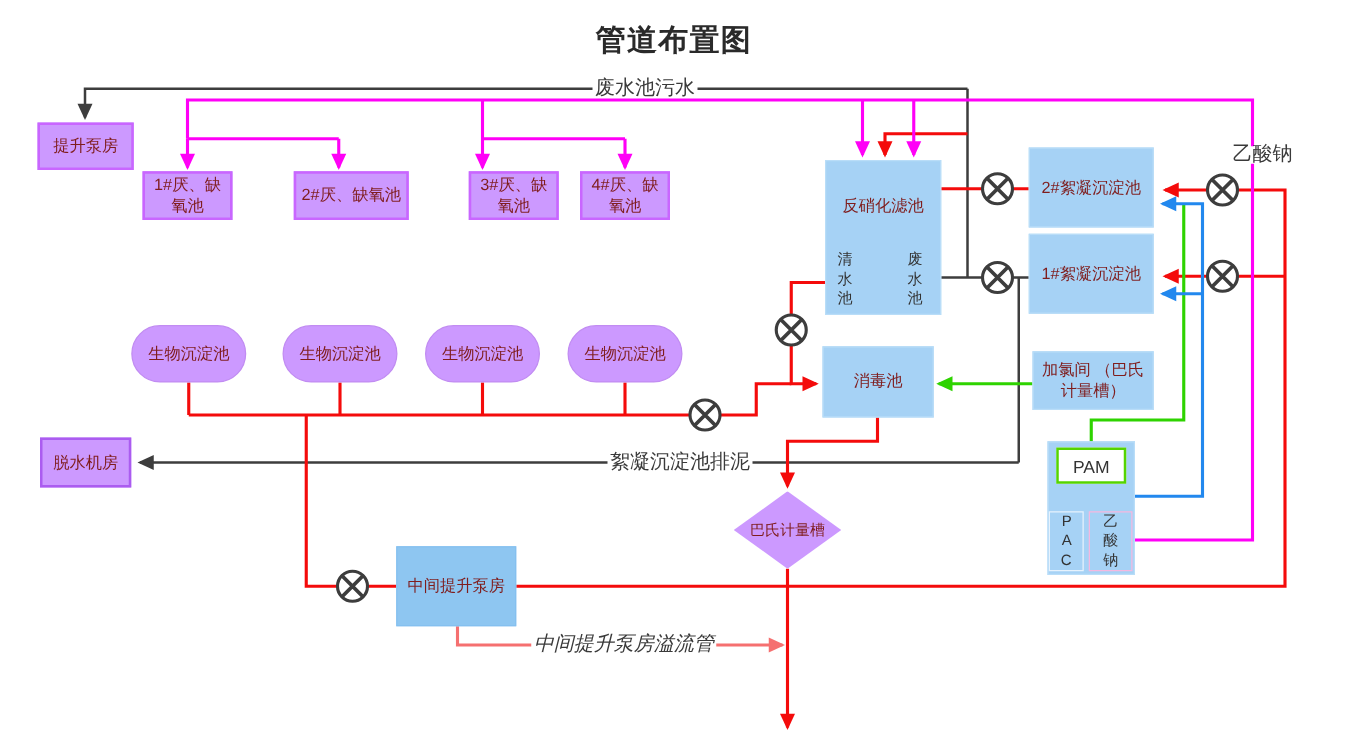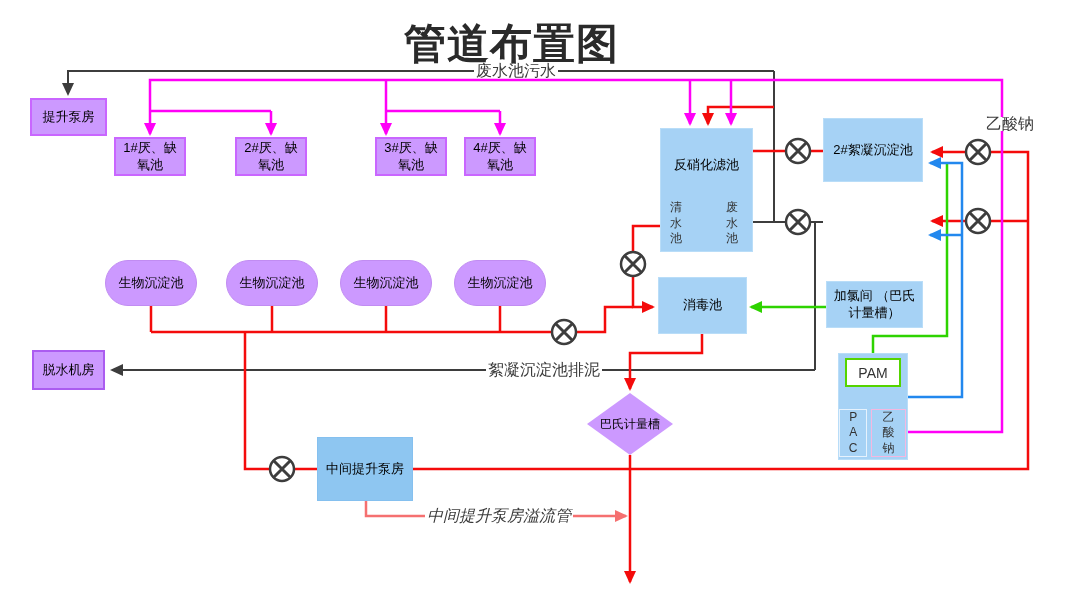--- a/index.html
+++ b/index.html
@@ -1,30 +1,30 @@
 <!DOCTYPE html>
 <html style="--purple_fill: #cc99ff; --purple_border: #c966ff; --blue_fill: #a6d2f5; --blue_fill_deep: #8ec6f1; --red: #f40b0b; --salmon: #f57070; --magenta: #ff00f7; --green: #2ed300; --blue: #2288ee; --black: #3d3d3d; --pam_border: #55d400; --acetate_border: #f5b8e0;"><head>
 <meta charset="utf-8">
 <style>
   html,body{margin:0;padding:0;background:#fff;}
   #stage{position:relative;width:1080px;height:598px;background:#fff;overflow:hidden;
          font-family:"Liberation Sans","DejaVu Sans",sans-serif;color:#333;}
   #pipes{position:absolute;left:0;top:0;z-index:1;}
   .node{position:absolute;z-index:2;display:flex;align-items:center;justify-content:center;
-        text-align:center;font-size:13px;line-height:1.25;color:#000000;box-sizing:border-box;}
+        text-align:center;font-size:13px;line-height:1.25;color:#7f1d1d;box-sizing:border-box;}
   .purple{background:var(--purple_fill);border:2px solid var(--purple_border);}
   .purple-soft{background:var(--purple_fill);border:1px solid #c18cf2;border-radius:23px;}
   .bluebox{background:var(--blue_fill);border:1px solid #b9ddf8;}
   .deepblue{background:var(--blue_fill_deep);border:1px solid #85c0ef;}
   .diamond{background:var(--purple_fill);clip-path:polygon(50% 0,100% 50%,50% 100%,0 50%);}
   .stack{white-space:pre-line;font-size:12px;line-height:1.3;}
   .pipe-label{position:absolute;z-index:3;background:#fff;font-size:16px;color:#3a3a3a;
               padding:0 2px;white-space:nowrap;line-height:14px;}
-  #title{position:absolute;left:404px;top:16px;width:270px;z-index:3;
-         font-size:42px;font-weight:bold;color:#2a2a2a;letter-spacing:1px;}
+  #title{position:absolute;left:404px;top:16px;width:270px;text-align:center;z-index:3;
+         font-size:24px;font-weight:bold;color:#2a2a2a;letter-spacing:1px;}
   .sub{position:absolute;z-index:2;font-size:12px;line-height:1.3;white-space:pre-line;
        text-align:center;color:#333;}
   .chembox{position:absolute;z-index:3;display:flex;align-items:center;justify-content:center;
            text-align:right;box-sizing:border-box;white-space:pre-line;}
 </style>
 </head>
 <body>
 
 <div id="stage">
 
@@ -128,40 +128,41 @@
           <path d="M274,461 L290,477 M290,461 L274,477" stroke-width="3" stroke-linecap="round"></path>
         </g>
     </g>
   </svg>
 
   <div id="title">管道布置图</div>
 
   <div class="node purple" style="left:30px;top:98px;width:77px;height:38px;">提升泵房</div>
 
   <div class="node purple" style="left:114px;top:137px;width:72px;height:39px;padding:2px;">1#厌、缺氧池</div>
-  <div class="node purple" style="left:235px;top:137px;width:72px;height:39px;padding:2px;">2#厌、缺氧池</div>
+  <div class="node purple" style="left:235px;top:137px;width:92px;height:39px;padding:2px;">2#厌、缺氧池</div>
   <div class="node purple" style="left:350px;top:137px;width:72px;height:39px;padding:2px;margin-left:25px;">3#厌、缺氧池</div>
   <div class="node purple" style="left:464px;top:137px;width:72px;height:39px;padding:2px;">4#厌、缺氧池</div>
 
   <div class="node purple-soft" style="left:105px;top:260px;width:92px;height:46px;">生物沉淀池</div>
   <div class="node purple-soft" style="left:226px;top:260px;width:92px;height:46px;">生物沉淀池</div>
   <div class="node purple-soft" style="left:340px;top:260px;width:92px;height:46px;">生物沉淀池</div>
   <div class="node purple-soft" style="left:454px;top:260px;width:92px;height:46px;">生物沉淀池</div>
 
   <div class="node bluebox" style="left:660px;top:128px;width:93px;height:124px;align-items:flex-start;padding-top:28px;">
     <span>反硝化滤池</span>
   </div>
   <div class="sub stack" style="left:668px;top:200px;width:16px;">清
 水
 池</div>
   <div class="sub stack" style="left:724px;top:200px;width:16px;">废
 水
 池</div>
 
   <div class="node bluebox" style="left:823px;top:118px;width:100px;height:64px;padding:4px;">2#絮凝沉淀池</div>
+  <div class="node bluebox" style="left:823px;top:187px;width:100px;height:64px;padding:4px;">1#絮凝沉淀池</div>
 
   <div class="node bluebox" style="left:658px;top:277px;width:89px;height:57px;">消毒池</div>
 
   <div class="node bluebox" style="left:826px;top:281px;width:97px;height:47px;padding:3px;">加氯间 （巴氏计量槽）</div>
 
   <div class="node bluebox" style="left:838px;top:353px;width:70px;height:107px;"></div>
   <div class="chembox" style="left:845px;top:358px;width:56px;height:29px;background:#fff;border:2px solid var(--pam_border);font-size:14px;">PAM</div>
   <div class="chembox stack" style="left:839px;top:409px;width:28px;height:48px;background:var(--blue_fill);border:1px solid #e6f2fd;">P
 A
 C</div>

